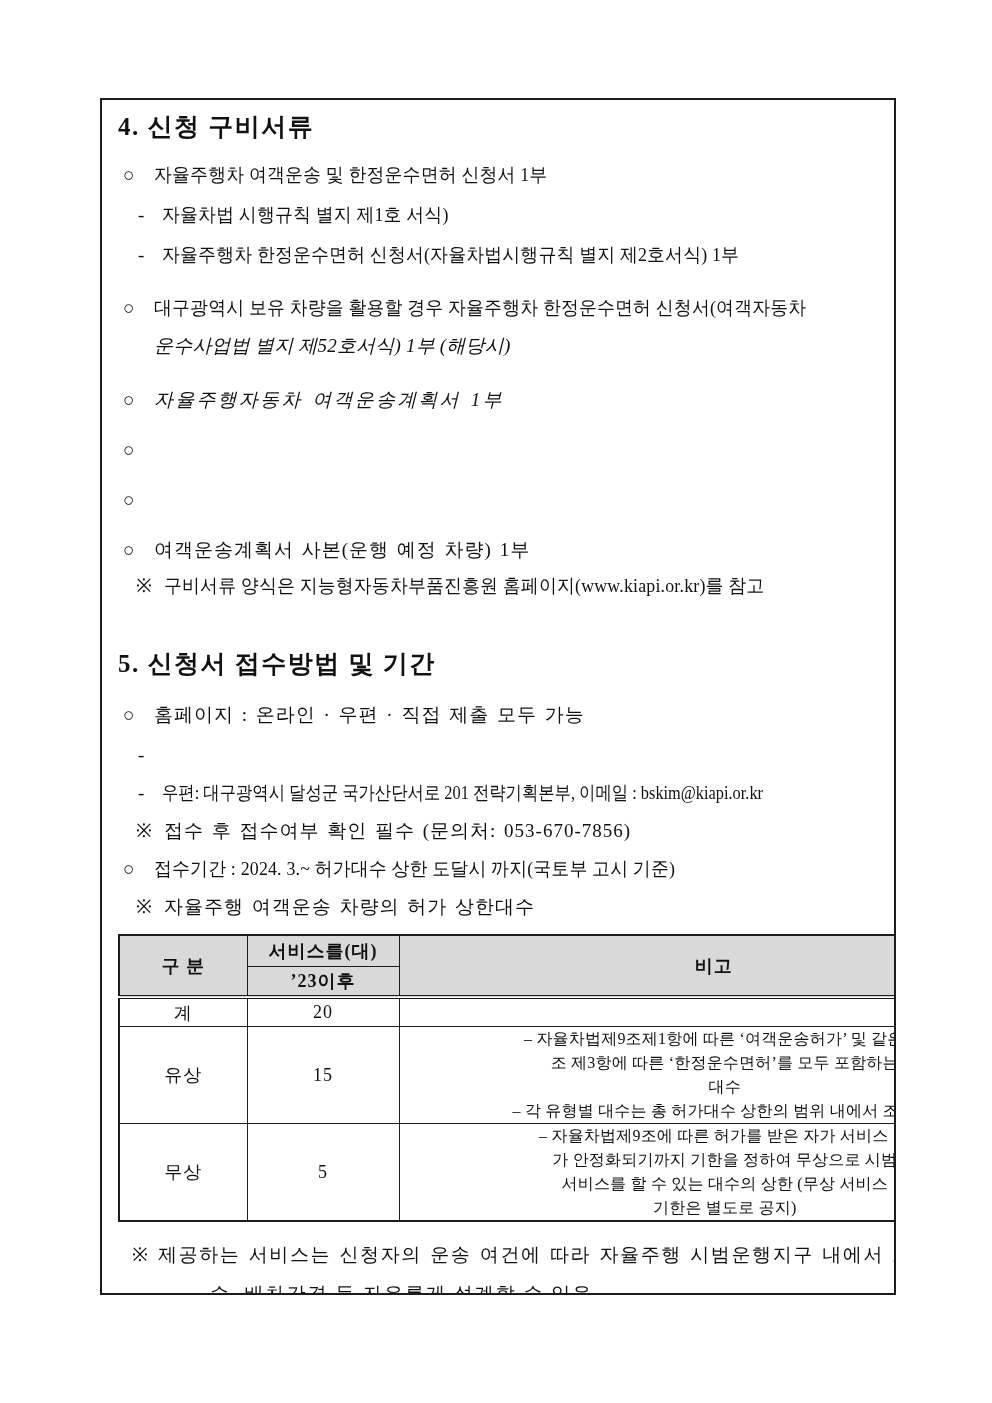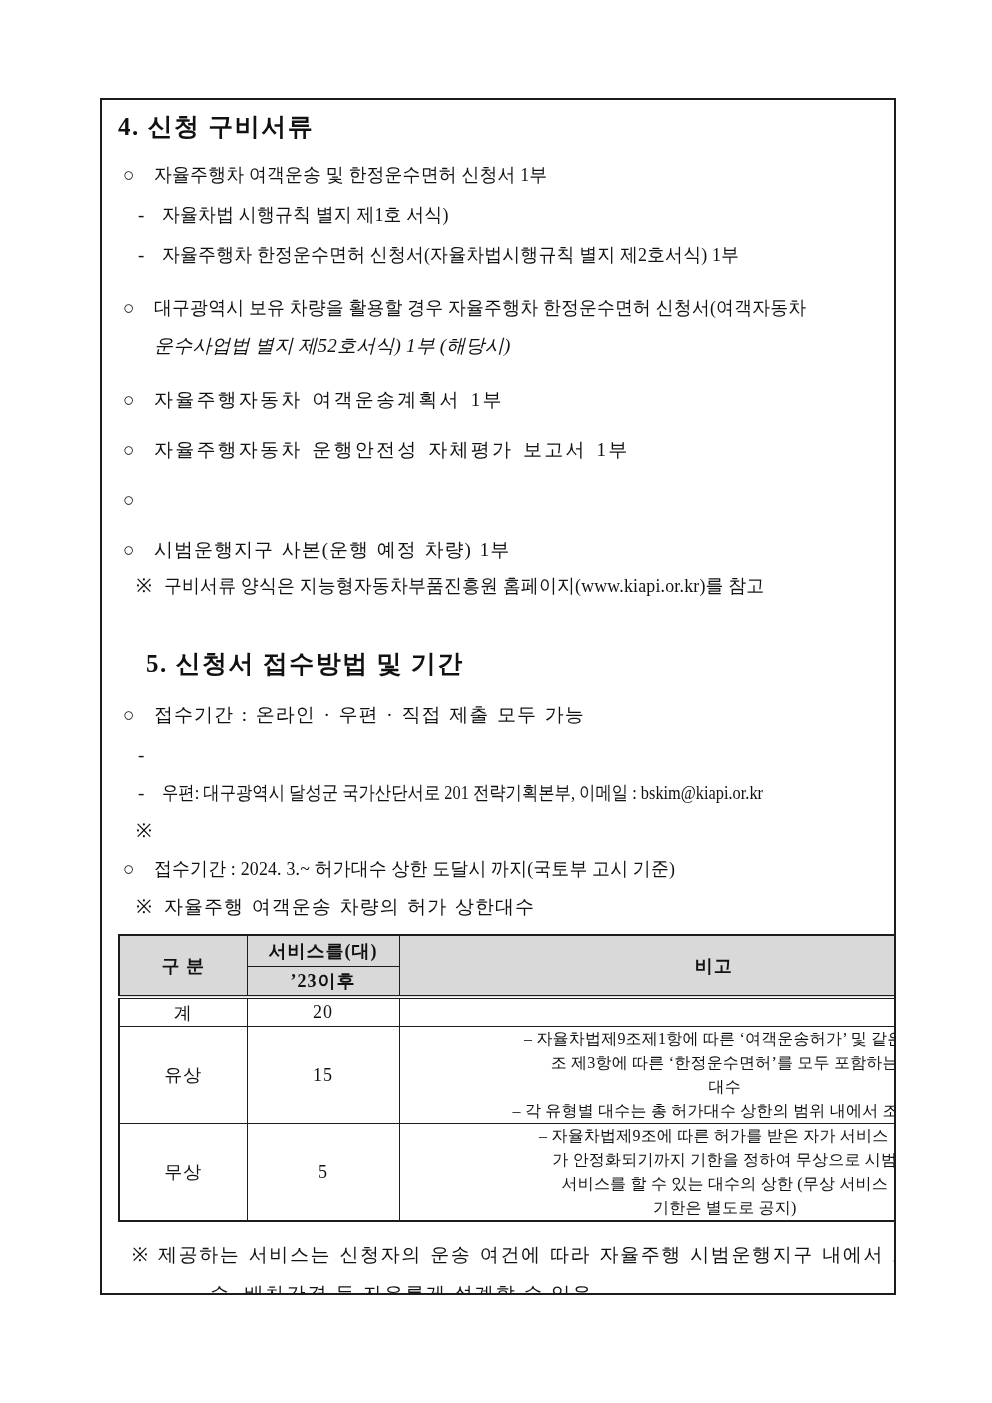--- a/index.html
+++ b/index.html
@@ -45,21 +45,21 @@
   }
   .row .m {
     flex: 0 0 36px;
     padding-left: 5px;
     box-sizing: border-box;
   }
   .row.circle .m { font-size: 19px; }
   .row.dash .m   { flex-basis: 44px; padding-left: 20px; }
   .row.star .m   { flex-basis: 46px; padding-left: 18px; }
   .row .t { display: inline-block; }
-  .w  .t { letter-spacing: 2.2px; word-spacing: 3px; }
+  .w  .t { letter-spacing: 2.2px; word-spacing: 3px; font-style: italic; }
   .w2 .t { letter-spacing: 1px; word-spacing: 2px; }
   .c  .t { transform: scaleX(0.94); transform-origin: left center; letter-spacing: 0.2px; }
   .cc .t { transform: scaleX(0.86); transform-origin: left center; letter-spacing: 0px; }
   .contline {
     padding-left: 36px;
     font-size: 19px;
     line-height: 25px;
     white-space: nowrap;
   }
   
@@ -123,21 +123,21 @@
   .mt-i1 { margin-top: 20px; }
   .mt-i2 { margin-top: 15px; }
   .mt-i3 { margin-top: 15px; }
   .mt-i4 { margin-top: 28px; }
   .mt-l2 { margin-top: 13px; font-style: italic; }
   .mt-i5 { margin-top: 29px; }
   .mt-i6 { margin-top: 25px; }
   .mt-i7 { margin-top: 25px; }
   .mt-i8 { margin-top: 25px; }
   .mt-i9 { margin-top: 11px; }
-  .mt-h5 { margin-top: 51px; margin-left: 28px; }
+  .mt-h5 { margin-top: 51px; }
   .mt-j1 { margin-top: 23px; }
   .mt-j2 { margin-top: 15px; }
   .mt-j3 { margin-top: 13px; }
   .mt-j4 { margin-top: 13px; }
   .mt-j5 { margin-top: 13px; }
   .mt-j6 { margin-top: 13px; }
   .mt-tb { margin-top: 15px; }
   .mt-f1 { margin-top: 20px; }
   .mt-f2 { margin-top: 14px; }
 </style>
@@ -167,49 +167,49 @@
     </div>
     <div class="contline c mt-l2">
       <span class="t">운수사업법 별지 제52호서식) 1부 (해당시)</span>
     </div>
     <div class="row circle w mt-i5">
       <span class="m">○</span>
       <span class="t">자율주행자동차 여객운송계획서 1부</span>
     </div>
     <div class="row circle w mt-i6">
       <span class="m">○</span>
-      <span class="t">자율주행자동차 운행안전성 자체평가 보고서 1부</span>
     </div>
     <div class="row circle w2 mt-i7">
       <span class="m">○</span>
     </div>
     <div class="row circle w2 mt-i8">
       <span class="m">○</span>
-      <span class="t">시범운행지구 사본(운행 예정 차량) 1부</span>
+      <span class="t">여객운송계획서 사본(운행 예정 차량) 1부</span>
     </div>
     <div class="row star c mt-i9">
       <span class="m">※</span>
       <span class="t">구비서류 양식은 지능형자동차부품진흥원 홈페이지(www.kiapi.or.kr)를 참고</span>
     </div>
 
     <div class="h-title mt-h5">5. 신청서 접수방법 및 기간</div>
 
     <div class="row circle w2 mt-j1">
       <span class="m">○</span>
-      <span class="t">접수기간 : 온라인 · 우편 · 직접 제출 모두 가능</span>
+      <span class="t">홈페이지 : 온라인 · 우편 · 직접 제출 모두 가능</span>
     </div>
     <div class="row dash w2 mt-j2">
       <span class="m">-</span>
     </div>
     <div class="row dash cc mt-j3">
       <span class="m">-</span>
       <span class="t">우편: 대구광역시 달성군 국가산단서로 201 전략기획본부, 이메일 : bskim@kiapi.or.kr</span>
     </div>
     <div class="row star w2 mt-j4">
       <span class="m">※</span>
+      <span class="t">접수 후 접수여부 확인 필수 (문의처: 053-670-7856)</span>
     </div>
     <div class="row circle c mt-j5">
       <span class="m">○</span>
       <span class="t">접수기간 : 2024. 3.~ 허가대수 상한 도달시 까지(국토부 고시 기준)</span>
     </div>
     <div class="row star w2 mt-j6">
       <span class="m">※</span>
       <span class="t">자율주행 여객운송 차량의 허가 상한대수</span>
     </div>
 

